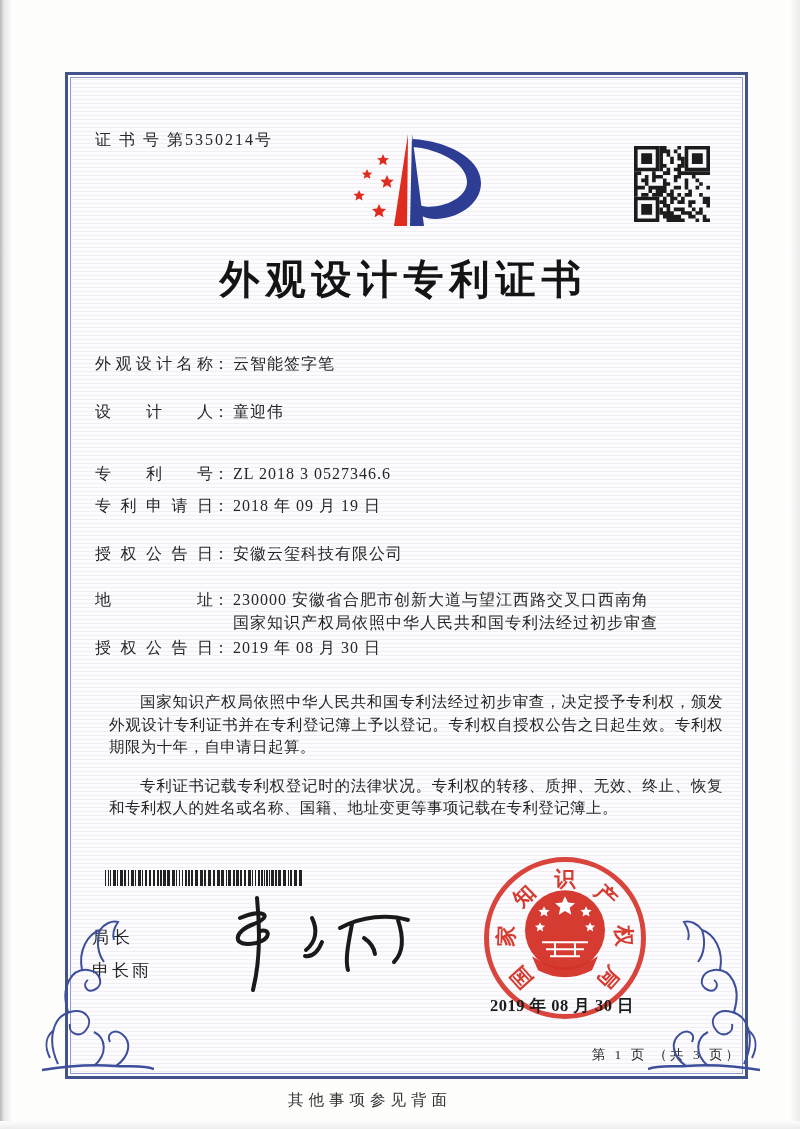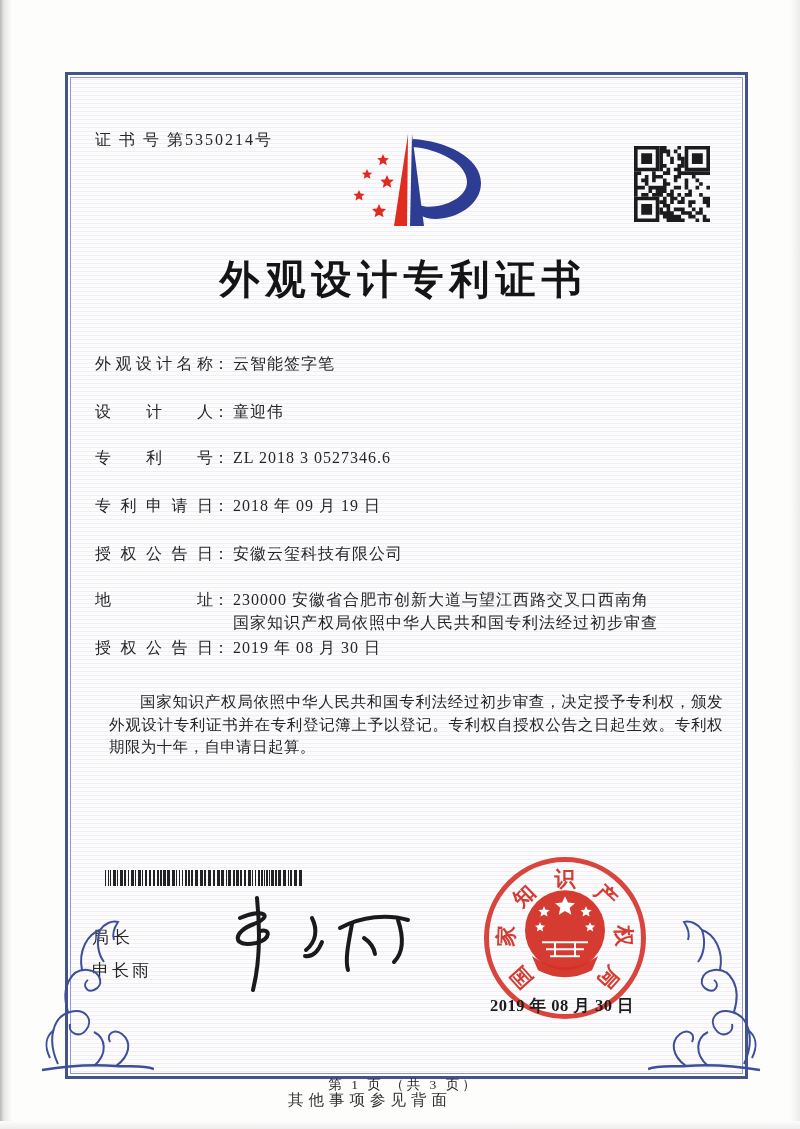--- a/index.html
+++ b/index.html
@@ -37,21 +37,21 @@
   .signer-title{left:92px;top:926px;font-size:17px;letter-spacing:4px;}
   .signer-name{left:92px;top:959px;font-size:17px;letter-spacing:3px;}
   .sig{left:212px;top:890px;}
   .seal{left:484px;top:857px;width:152px;height:152px;border-radius:50%;
         border:5px solid rgba(214,53,43,0.92);}
   .seal-char{position:absolute;left:50%;top:50%;width:22px;height:22px;margin:-11px 0 0 -11px;
         color:rgba(211,48,38,0.95);font-size:21px;font-weight:bold;text-align:center;line-height:22px;}
   .seal-emblem{position:absolute;left:50%;top:50%;transform:translate(-50%,-54%);}
   .seal-date{left:486px;top:995px;width:152px;text-align:center;font-size:16.5px;font-weight:600;
         letter-spacing:0.5px;color:#1c1c1c;}
-  .page-info{left:65px;width:677px;top:1046px;text-align:center;font-size:13.5px;letter-spacing:3px;margin-top:30px;}
+  .page-info{left:65px;width:677px;top:1046px;text-align:right;font-size:13.5px;letter-spacing:3px;}
   .back-note{left:160px;width:420px;top:1090px;text-align:center;font-size:15.5px;letter-spacing:5px;
         color:#333;}
   .flourish{pointer-events:none;}
 </style>
 </head>
 <body>
 
 <div class="page">
   <div class="edge-left abs"></div>
   <div class="edge-right abs"></div>
@@ -80,38 +80,39 @@
     </svg>
 
   <div class="title abs">外观设计专利证书</div>
 
   <div class="frow" style="top:400px">
     <span class="flabel">设计人</span><span class="fcolon">：</span><span class="fvalue">童迎伟</span>
   </div>
   <div class="frow" style="top:352px">
     <span class="flabel">外观设计名称</span><span class="fcolon">：</span><span class="fvalue">云智能签字笔</span>
   </div>
-  <div class="frow" style="top:446px">
+  <div class="frow" style="top:462px">
     <span class="flabel">专利号</span><span class="fcolon">：</span><span class="fvalue">ZL 2018 3 0527346.6</span>
   </div>
   <div class="frow" style="top:494px">
     <span class="flabel">专利申请日</span><span class="fcolon">：</span><span class="fvalue">2018 年 09 月 19 日</span>
   </div>
   <div class="frow" style="top:542px">
     <span class="flabel">授权公告日</span><span class="fcolon">：</span><span class="fvalue">安徽云玺科技有限公司</span>
   </div>
   <div class="frow" style="top:588px">
     <span class="flabel">地址</span><span class="fcolon">：</span><span class="fvalue addr-val"><span>230000 安徽省合肥市创新大道与望江西路交叉口西南角</span><span class="addr-l2">国家知识产权局依照中华人民共和国专利法经过初步审查</span></span>
   </div>
   <div class="frow" style="top:636px;width:645px">
     <span class="flabel">授权公告日</span><span class="fcolon">：</span><span class="fvalue">2019 年 08 月 30 日</span>
   </div>
 
   <div class="paras abs">
     <p>国家知识产权局依照中华人民共和国专利法经过初步审查，决定授予专利权，颁发外观设计专利证书并在专利登记簿上予以登记。专利权自授权公告之日起生效。专利权期限为十年，自申请日起算。</p>
+    <p>专利证书记载专利权登记时的法律状况。专利权的转移、质押、无效、终止、恢复和专利权人的姓名或名称、国籍、地址变更等事项记载在专利登记簿上。</p>
   </div>
 
   <div class="barcode abs" id="barcode">
       <div style="width: 1px; background: rgb(34, 34, 34);"></div>
       <div style="width: 2px;"></div>
       <div style="width: 1px; background: rgb(34, 34, 34);"></div>
       <div style="width: 1px;"></div>
       <div style="width: 1px; background: rgb(34, 34, 34);"></div>
       <div style="width: 2px;"></div>
       <div style="width: 3px; background: rgb(34, 34, 34);"></div>

